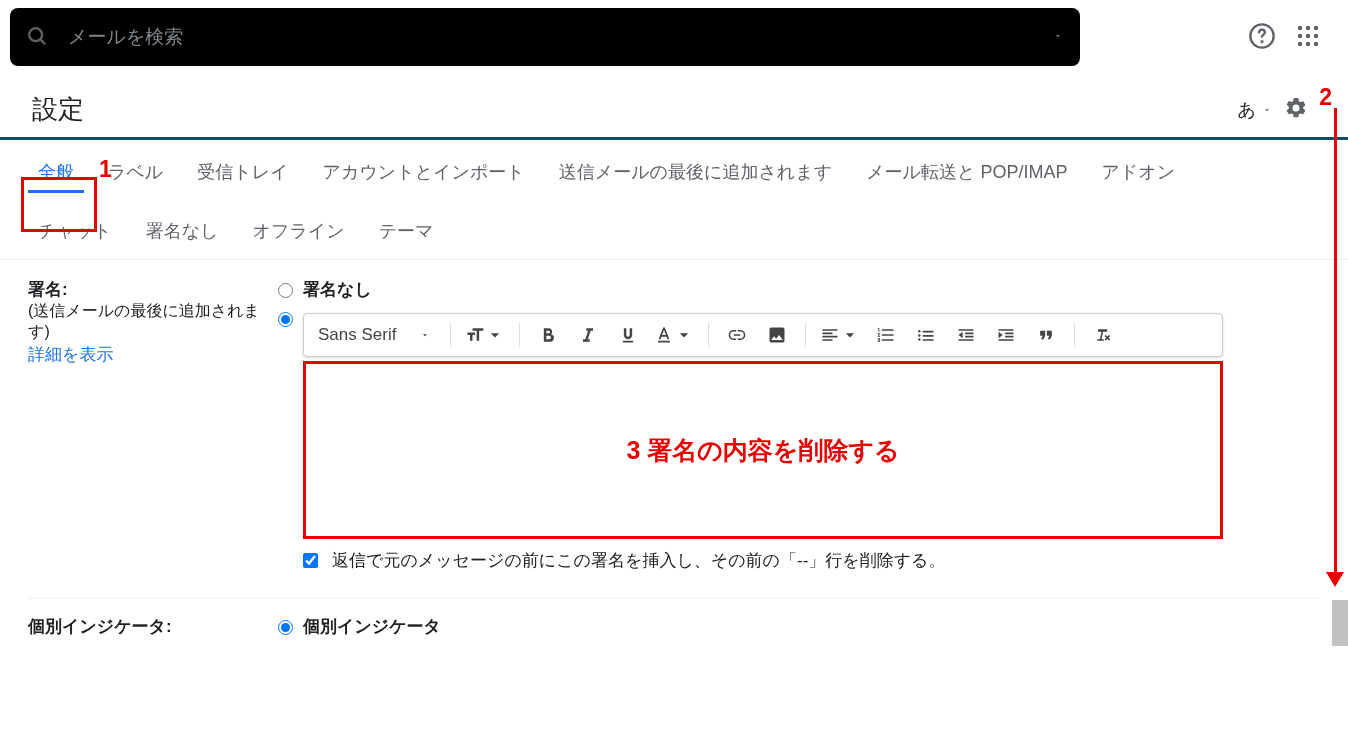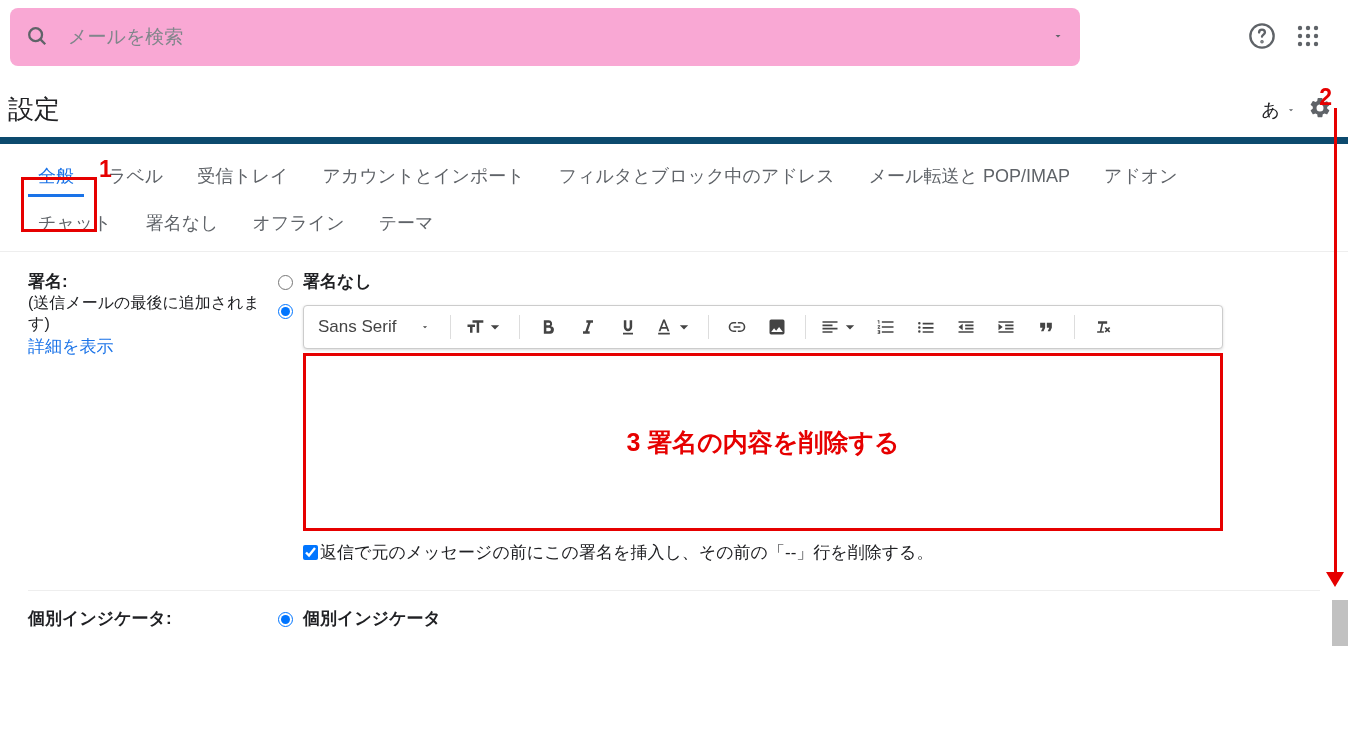--- a/index.html
+++ b/index.html
@@ -12,21 +12,21 @@
     .search-bar {
       display: flex;
       align-items: center;
       padding: 8px 10px;
       gap: 12px;
     }
     .search-box {
       flex: 0 0 1070px;
       display: flex;
       align-items: center;
-      background: #f9a8d4;
+      background: #000000;
       border-radius: 8px;
       padding: 10px 16px;
       height: 58px;
     }
     .search-box .si { color: #5f6368; margin-right: 20px; flex-shrink:0; }
     .search-input {
       border: none;
       background: transparent;
       outline: none;
       font-size: 19px;
@@ -39,22 +39,22 @@
       margin-left: auto;
       display: flex;
       align-items: center;
       gap: 20px;
       padding-right: 18px;
     }
     .icon-btn { color: #5f6368; cursor: pointer; }
     .settings-header {
       display: flex;
       align-items: center;
-      padding: 18px 8px 10px;
-      border-bottom: 7px solid #0c4a6e;
+      padding: 18px 32px 10px;
+      border-bottom: 3px solid #0c4a6e;
     }
     .settings-title {
       font-size: 26px;
       font-weight: 400;
       color: #202124;
     }
     .lang-area {
       margin-left: auto;
       display: flex;
       align-items: center;
@@ -78,21 +78,21 @@
       color: #5f6368;
       padding: 6px 10px;
       margin-right: 14px;
       cursor: pointer;
       white-space: nowrap;
     }
     .tab.active {
       color: #1a73e8;
       border-bottom: 3px solid #1a73e8;
     }
-    .row2 { margin-top: 8px; text-align: right; }
+    .row2 { margin-top: 20px; text-align: right; }
     .content {
       padding: 18px 28px;
     }
     .section {
       display: flex;
       padding-bottom: 20px;
       border-bottom: 1px solid #eee;
       margin-bottom: 16px;
     }
     .section-label {
@@ -169,21 +169,21 @@
       align-items: center;
       justify-content: center;
       font-size: 25px;
       font-weight: 700;
       color: #e60000;
       text-align: right;
     }
     .checkbox-row {
       display: flex;
       align-items: center;
-      gap: 2px;
+      gap: 14px;
       margin-top: 10px;
       font-size: 17px;
     }
     .checkbox-row input { width:15px; height:15px; }
     .ann1-box {
       position: absolute;
       border: 3px solid #e60000;
       left: 21px; top: 177px; width: 76px; height: 55px;
       pointer-events: none;
     }
@@ -283,21 +283,21 @@
       </span>
     </div>
   </div>
 
   <div class="tabs">
     <div class="tabrow">
       <span class="tab active">全般</span>
       <span class="tab">ラベル</span>
       <span class="tab">受信トレイ</span>
       <span class="tab">アカウントとインポート</span>
-      <span class="tab">フィルタとブロック中のアドレス</span>
+      <span class="tab">送信メールの最後に追加されます</span>
       <span class="tab">メール転送と POP/IMAP</span>
       <span class="tab">アドオン</span>
     </div>
     <div class="tabrow row2">
       <span class="tab">チャット</span>
       <span class="tab">署名なし</span>
       <span class="tab">オフライン</span>
       <span class="tab">テーマ</span>
     </div>
   </div>

